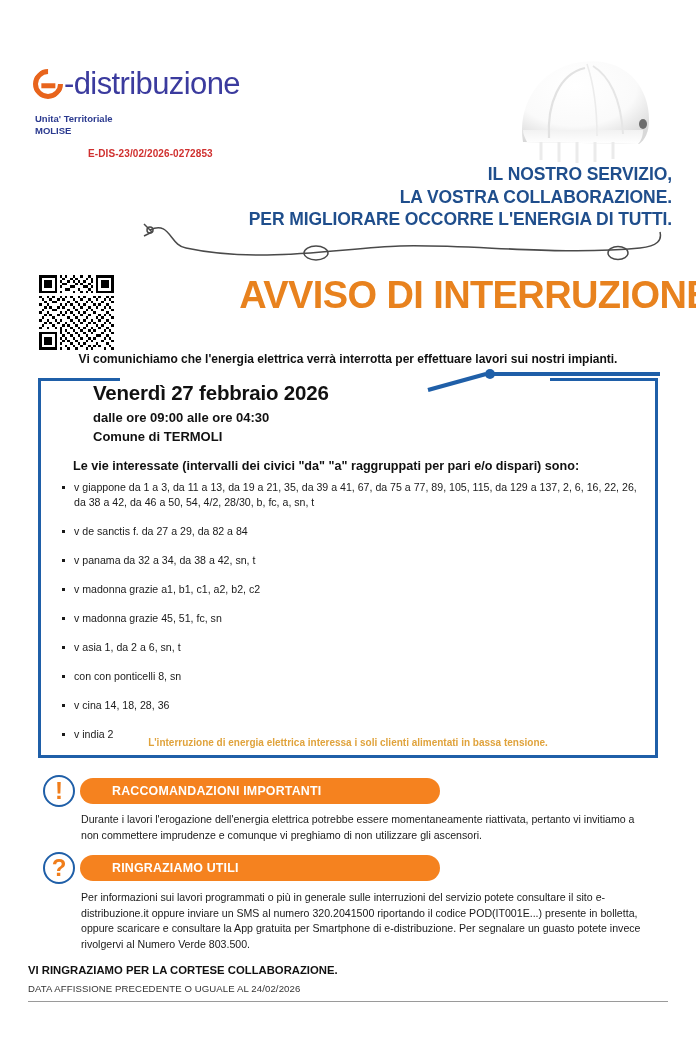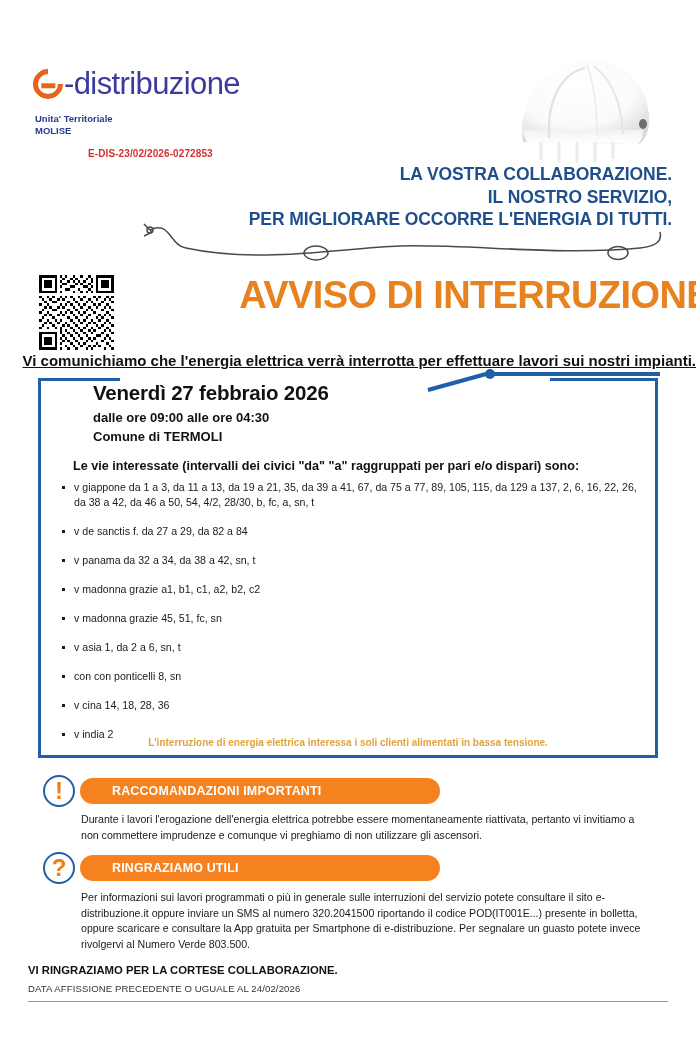--- a/index.html
+++ b/index.html
@@ -127,25 +127,24 @@
     line-height: 1.03;
     letter-spacing: -0.6px;
     padding-left: 27px;
   }
   .title div { white-space: nowrap; }
   .subtitle {
     position: absolute;
     left: 0;
     top: 352px;
     width: 696px;
-    text-align: right;
-    font-size: 15px;
+    text-align: center;
+    font-size: 12px;
     font-weight: 700;
     color: #111;
-    text-decoration: underline;
   }
 
   
   .bluebox {
     position: absolute;
     left: 38px;
     top: 378px;
     width: 620px;
     height: 380px;
     box-sizing: border-box;
@@ -343,22 +342,22 @@
     <path d="M26 100 C20 66 40 26 84 20 C128 14 152 44 152 78 C152 90 148 98 142 102 Z" fill="url(#hg)"></path>
     <path d="M30 100 C28 96 26 92 26 88 L146 88 C146 94 144 99 141 102 Z" fill="url(#brim)"></path>
     <path d="M52 96 C50 62 62 32 88 26" fill="none" stroke="#e2e2e2" stroke-width="2.2"></path>
     <path d="M96 24 C112 34 124 56 126 92" fill="none" stroke="#e6e6e6" stroke-width="2"></path>
     <path d="M90 22 C96 40 100 66 100 94" fill="none" stroke="#ececec" stroke-width="1.6"></path>
     <ellipse cx="146" cy="82" rx="4" ry="5" fill="#6e6e6e"></ellipse>
     <path d="M44 100 L44 118 M62 100 L62 120 M80 100 L80 121 M98 100 L98 120 M116 100 L116 117" stroke="#ebebeb" stroke-width="3"></path>
   </svg>
 
   <div class="slogan">
+    <div>IL NOSTRO SERVIZIO,</div>
     <div>LA VOSTRA COLLABORAZIONE.</div>
-    <div>IL NOSTRO SERVIZIO,</div>
     <div>PER MIGLIORARE OCCORRE L'ENERGIA DI TUTTI.</div>
   </div>
 
   <svg class="cable" viewBox="0 0 530 50">
     <path d="M10 18 C30 8 30 34 46 36 C120 52 200 36 260 34 C330 32 420 44 500 36 C518 34 522 28 520 20" fill="none" stroke="#4a4a4a" stroke-width="1.5"></path>
     <ellipse cx="176" cy="41" rx="12" ry="7" fill="none" stroke="#4a4a4a" stroke-width="1.5"></ellipse>
     <ellipse cx="478" cy="41" rx="10" ry="6.5" fill="none" stroke="#4a4a4a" stroke-width="1.5"></ellipse>
     <path d="M12 20 L4 12 M12 20 L4 24" fill="none" stroke="#4a4a4a" stroke-width="1.5"></path>
     <circle cx="10" cy="18" r="3" fill="none" stroke="#4a4a4a" stroke-width="1.5"></circle>
   </svg>

